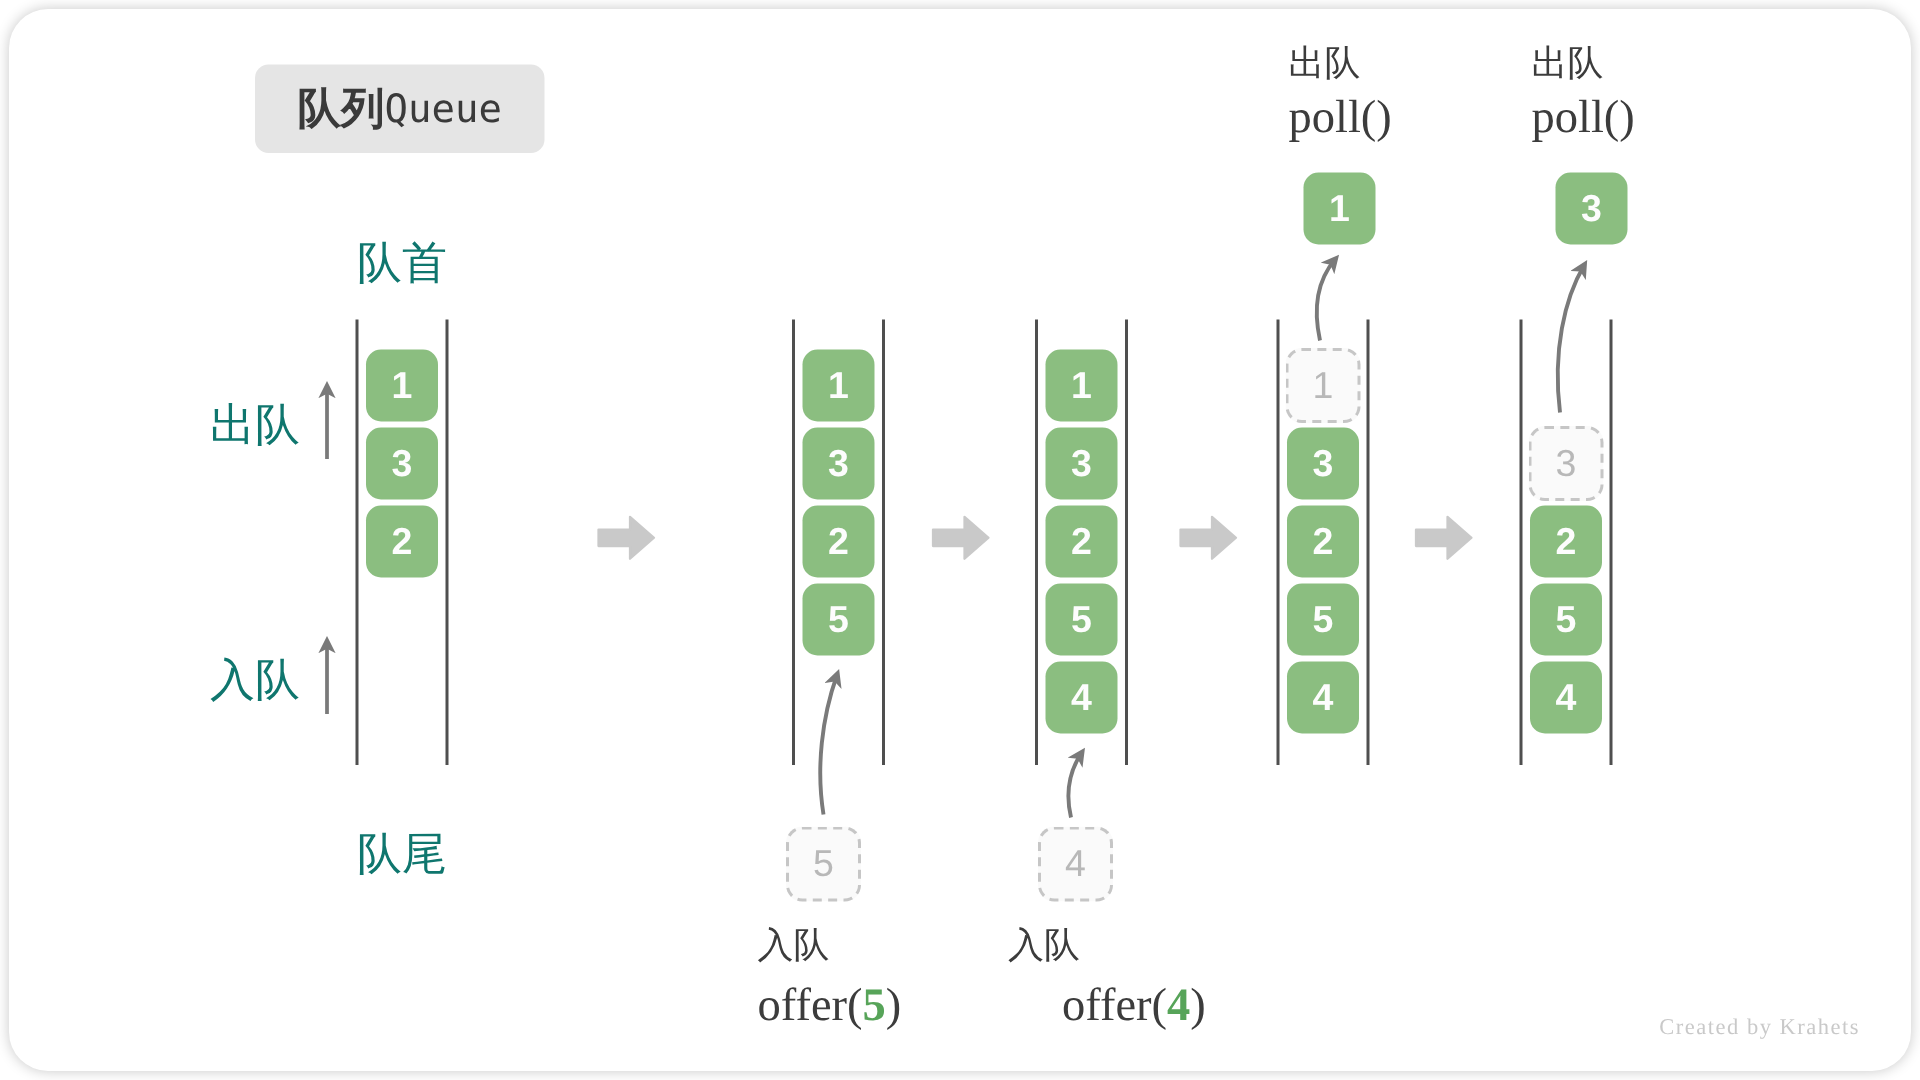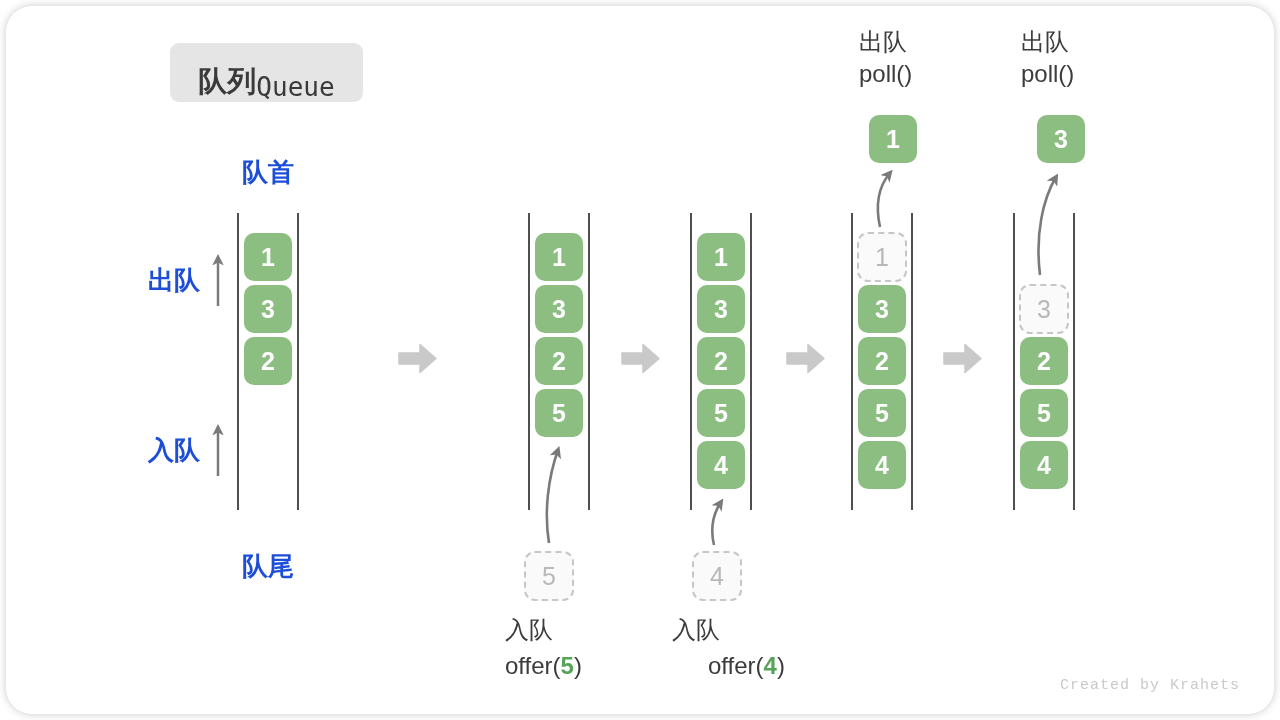--- a/index.html
+++ b/index.html
@@ -3,47 +3,47 @@
 <meta charset="utf-8">
 <style>
   html,body{margin:0;padding:0;background:#fff;}
   .canvas{position:relative;width:1280px;height:720px;background:#fff;overflow:hidden;
           font-family:"Liberation Sans",sans-serif;color:#3c3c3c;}
   .card{position:absolute;left:6px;top:6px;right:6px;bottom:6px;background:#fff;
         border-radius:26px;box-shadow:0 0 9px rgba(0,0,0,.22);}
   .overlay{position:absolute;left:0;top:0;pointer-events:none;}
 
   .title-badge{position:absolute;left:170px;top:43px;width:193px;height:59px;
-        background:#e5e5e5;border-radius:9px;display:flex;align-items:flex-end;
+        background:#e5e5e5;border-radius:9px;display:flex;align-items:center;
         justify-content:center;}
   .title-zh{font-size:29px;font-weight:700;color:#3a3a3a;}
   .title-en{font-family:"DejaVu Sans Mono","Liberation Mono",monospace;font-size:26px;color:#3a3a3a;}
 
-  .side-label{position:absolute;font-size:26px;font-weight:700;color:#1d4ed8;white-space:nowrap;}
+  .side-label{position:absolute;font-size:30px;font-weight:400;color:#0f766e;white-space:nowrap;}
   .lbl-front{left:237px;top:155px;width:62px;text-align:center;}
   .lbl-rear{left:237px;top:533px;width:62px;text-align:center;margin-top:16px;}
   .lbl-deq{left:140px;top:263px;width:60px;text-align:right;}
   .lbl-enq{left:140px;top:433px;width:60px;text-align:right;}
 
   .channel{position:absolute;top:213px;height:297px;width:58px;
         border-left:2px solid #4f4f4f;border-right:2px solid #4f4f4f;}
 
   .cell{position:absolute;width:48px;height:48px;border-radius:10px;
         background:var(--box-green,#8bbe80);color:#fdfdfd;font-size:25px;font-weight:700;
         display:flex;align-items:center;justify-content:center;}
   .cell.dashed{width:50px;height:50px;box-sizing:border-box;background:#fafafa;
         border:2px dashed #c6c6c6;border-radius:11px;color:#b8b8b8;font-weight:400;}
 
   .op-label{position:absolute;font-size:24px;color:#3c3c3c;white-space:nowrap;}
-  .op-code{position:absolute;font-family:Liberation Sans, sans-serif;
-        font-size:24px;color:#3c3c3c;white-space:nowrap;font-weight:500;}
+  .op-code{position:absolute;font-family:Liberation Serif, serif;
+        font-size:31px;color:#3c3c3c;white-space:nowrap;font-weight:500;}
   .op-code .num{color:var(--code-green,#57a459);font-weight:700;}
 
   .watermark{position:absolute;right:40px;bottom:26px;
-        font-family:Liberation Mono, monospace;
+        font-family:Liberation Serif, serif;
         font-size:15px;color:#c9c9c9;letter-spacing:1px;}
 </style>
 </head>
 <body>
 
 <div class="canvas">
   <div class="card"></div>
 
   <svg class="overlay" width="1280" height="720">
     <defs>

